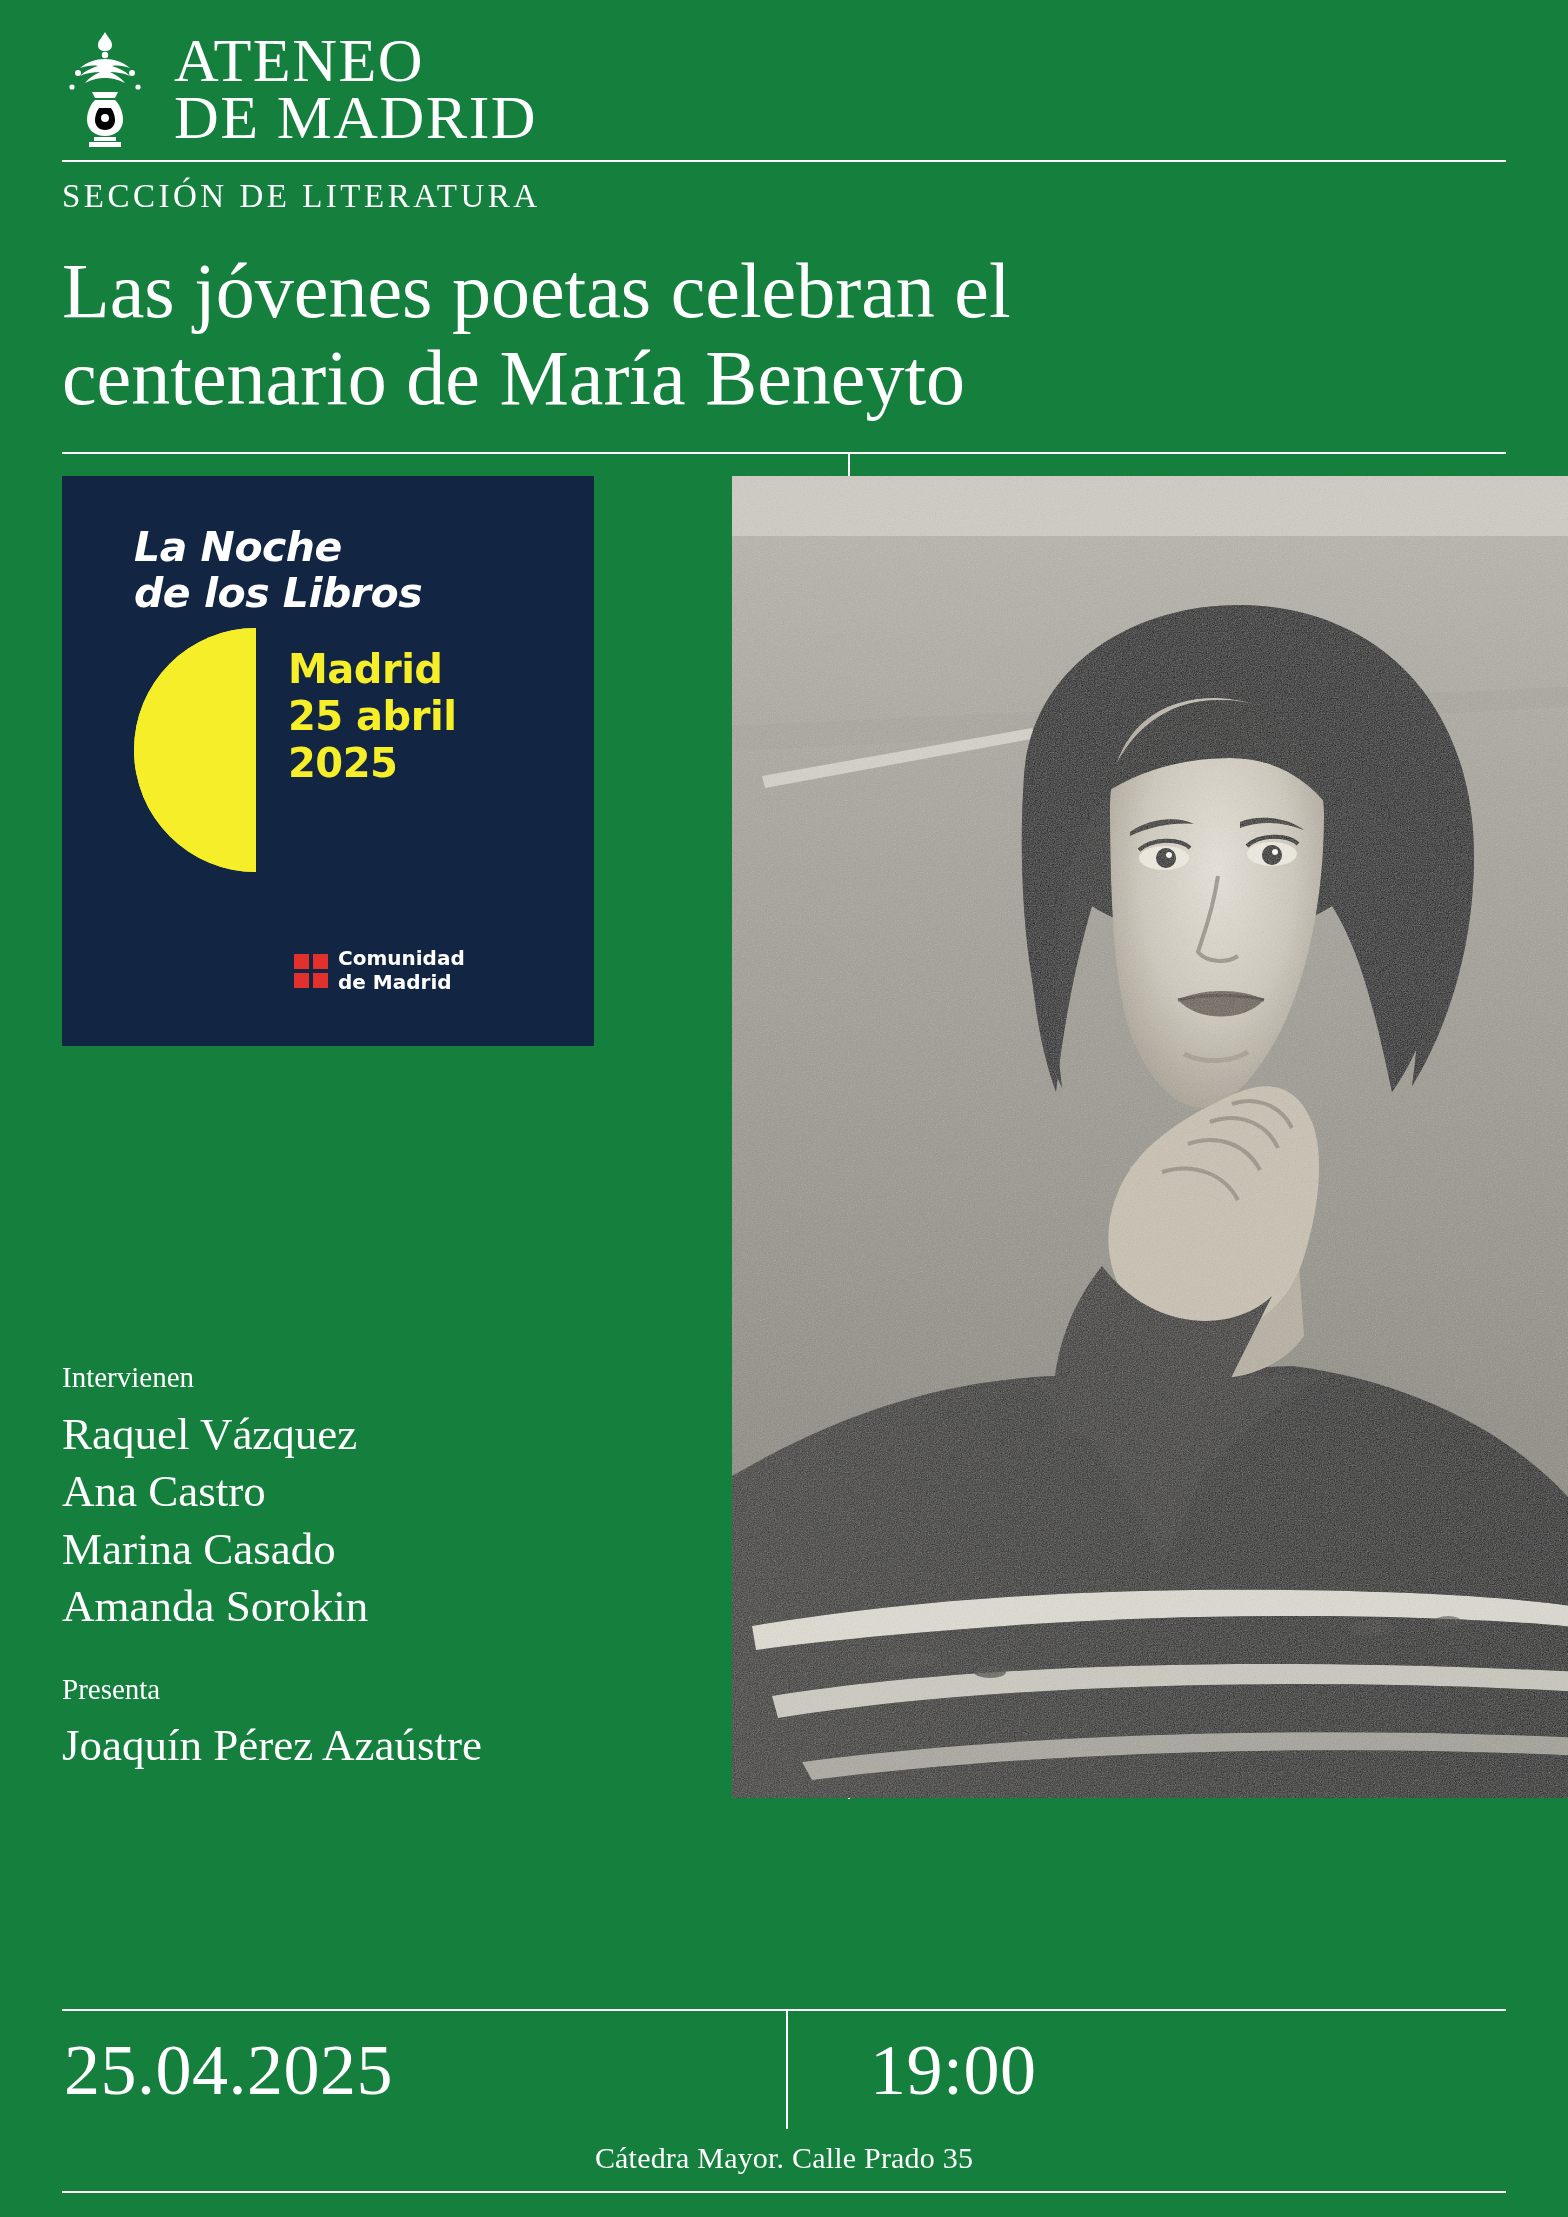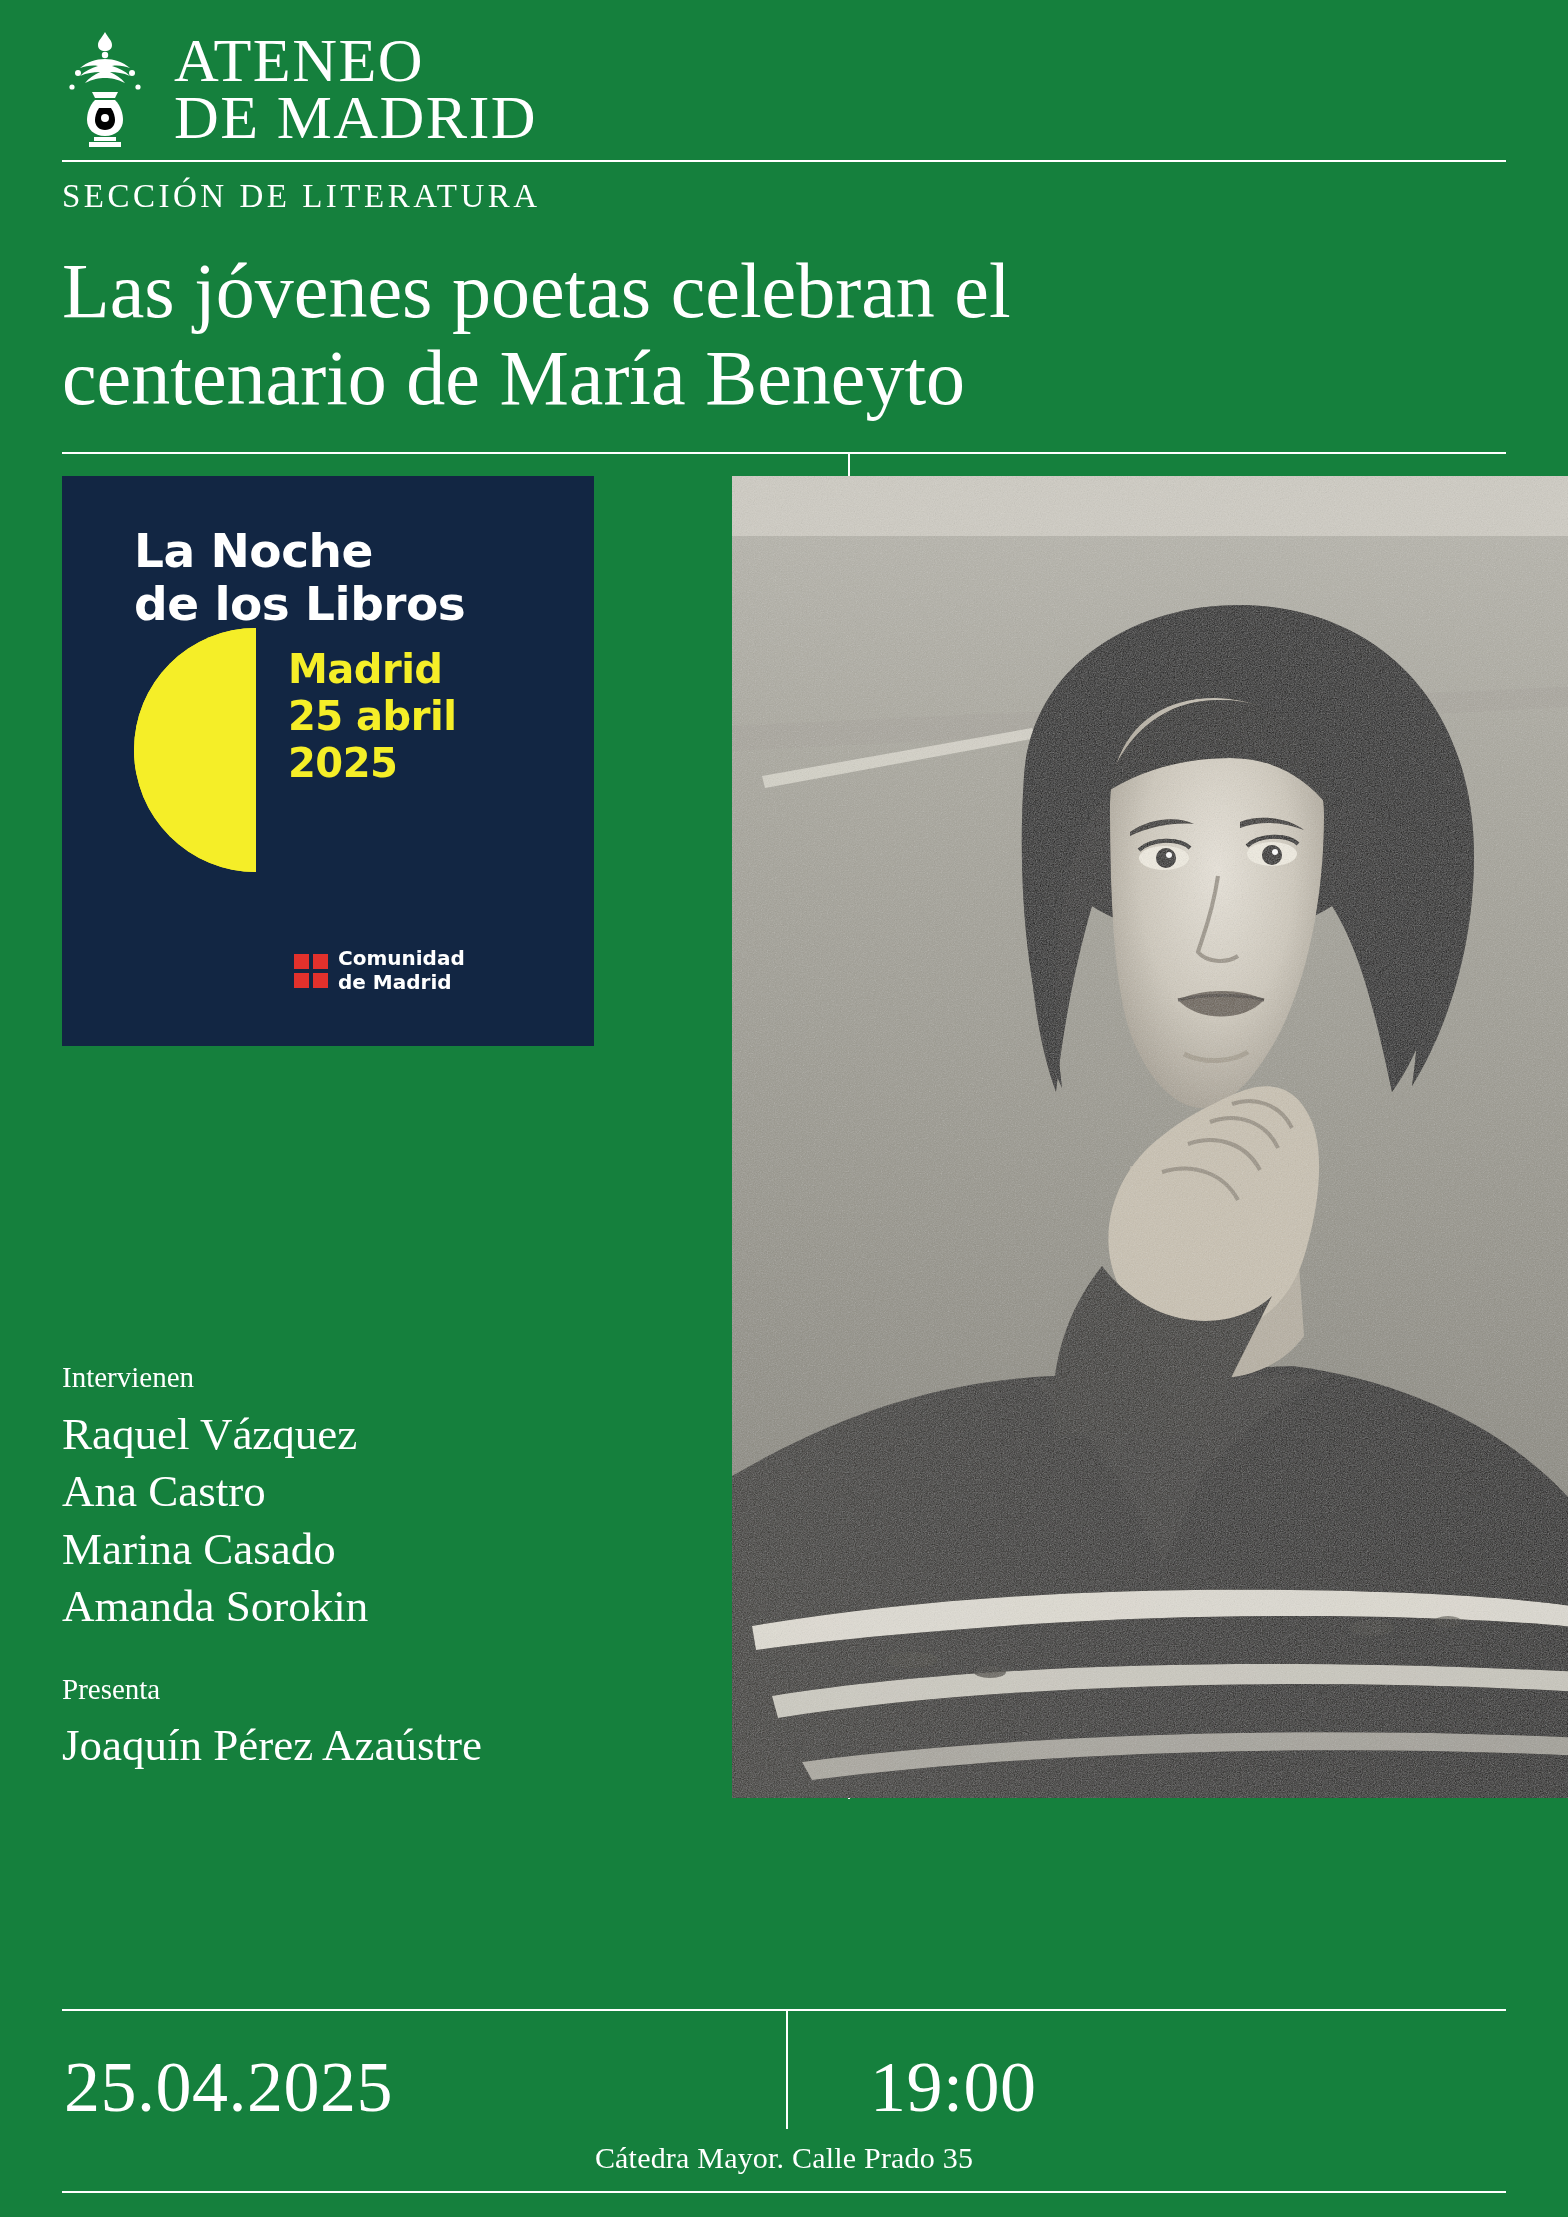--- a/index.html
+++ b/index.html
@@ -112,25 +112,26 @@
     height: 570px;
     background: #122643;
     position: relative;
     box-sizing: border-box;
     font-family: "DejaVu Sans", sans-serif;
   }
   .nl-title {
     position: absolute;
     left: 72px;
     top: 48px;
-    font-size: 47px;
+    font-size: 41px;
     font-weight: bold;
     line-height: 1.14;
     color: #ffffff;
     letter-spacing: -0.5px;
+    font-style: italic;
   }
   .nl-halfcircle {
     position: absolute;
     left: 72px;
     top: 152px;
     width: 122px;
     height: 244px;
     background: #f5ee28;
     border-top-left-radius: 122px 122px;
     border-bottom-left-radius: 122px 122px;
@@ -217,21 +218,21 @@
     right: 62px;
     bottom: 0;
   }
   .footer-rule-top {
     height: 2px;
     background: #ffffff;
     margin-bottom: 0;
   }
   .footer-row {
     display: flex;
-    align-items: flex-end;
+    align-items: center;
     height: 118px;
     position: relative;
   }
   .footer-date {
     width: 724px;
     flex: 0 0 724px;
     font-size: 72px;
     letter-spacing: 0.5px;
     padding-left: 2px;
     box-sizing: border-box;

